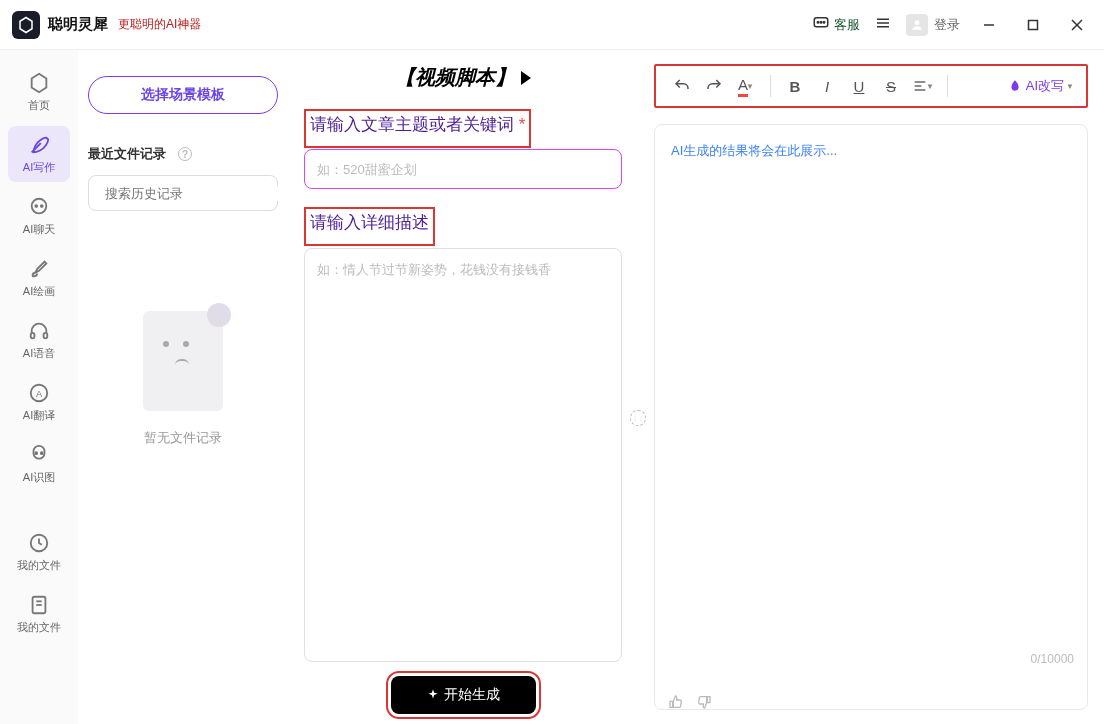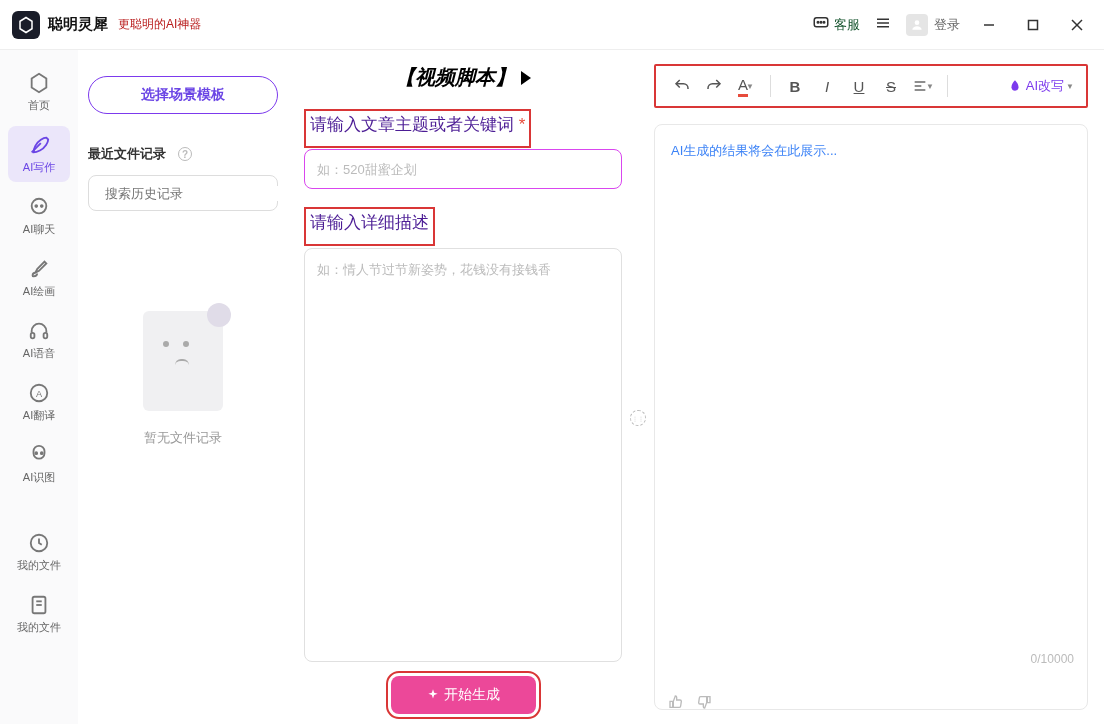--- a/index.html
+++ b/index.html
@@ -49,21 +49,21 @@
 .title-row { display: flex; align-items: center; justify-content: center; gap: 6px; font-style: italic; }
 .title-row h2 { font-size: 20px; font-weight: 700; }
 .play-tri { width: 0; height: 0; border-left: 10px solid #000; border-top: 7px solid transparent; border-bottom: 7px solid transparent; }
 .field-label { font-size: 17px; color: #4c1d95; display: inline-block; margin-bottom: 8px; }
 .field-label.req::after { content: ' *'; color: #e74c3c; }
 .highlight { border: 2px solid #d93636; padding: 2px 4px; margin-top: 18px; }
 .text-input { width: 100%; height: 40px; border: 1px solid #d946ef; border-radius: 8px; padding: 0 12px; font-size: 13px; color: #333; outline: none; margin-top: 1px; }
 .text-input::placeholder { color: #bbb; }
 .textarea { width: 100%; flex: 1; border: 1px solid #e0e0e0; border-radius: 8px; padding: 12px; font-size: 13px; color: #404040; outline: none; resize: none; margin-top: 2px; }
 .textarea::placeholder { color: #bbb; }
-.gen-btn { width: 145px; height: 38px; margin: 14px auto 0; background: #ec4899; border: none; border-radius: 8px; color: #fff; font-size: 14px; font-weight: 500; display: flex; align-items: center; justify-content: center; gap: 4px; outline: 2px solid #d93636; outline-offset: 3px; }
+.gen-btn { width: 145px; height: 38px; margin: 14px auto 0; background: #000000; border: none; border-radius: 8px; color: #fff; font-size: 14px; font-weight: 500; display: flex; align-items: center; justify-content: center; gap: 4px; outline: 2px solid #d93636; outline-offset: 3px; }
 .flex-grow { flex: 1; display: flex; flex-direction: column; }
 
 .col-output { flex: 1; padding: 14px 16px; display: flex; flex-direction: column; position: relative; }
 .toolbar { border: 2px solid #d93636; border-radius: 2px; height: 44px; display: flex; align-items: center; padding: 0 12px; gap: 4px; }
 .tb-btn { width: 28px; height: 28px; display: flex; align-items: center; justify-content: center; cursor: pointer; color: #555; font-size: 15px; }
 .tb-btn.bold { font-weight: 700; }
 .tb-btn.italic { font-style: italic; }
 .tb-btn.underline { text-decoration: underline; }
 .tb-btn.strike { text-decoration: line-through; }
 .tb-sep { width: 1px; height: 22px; background: #ddd; margin: 0 6px; }

